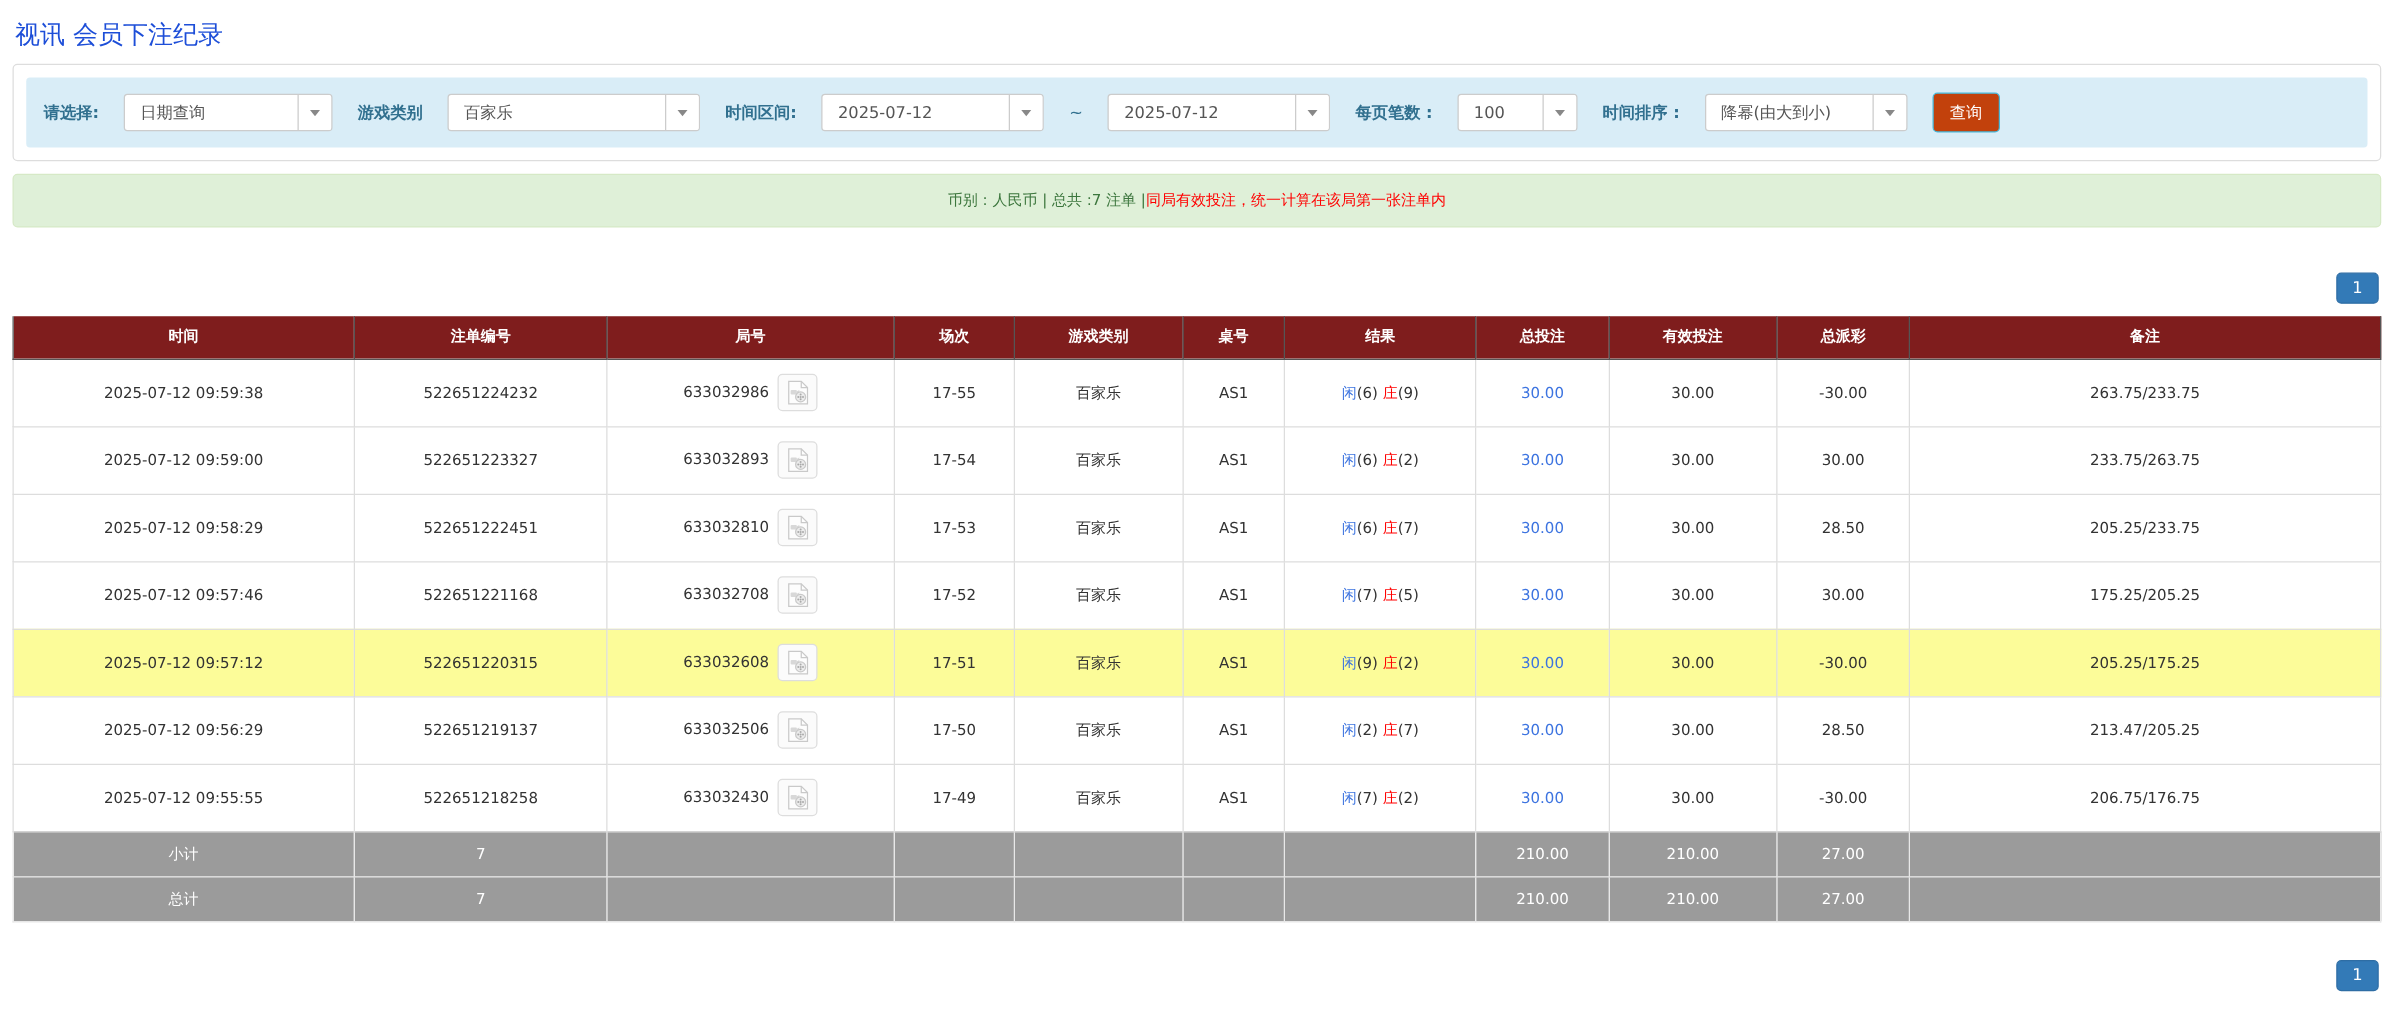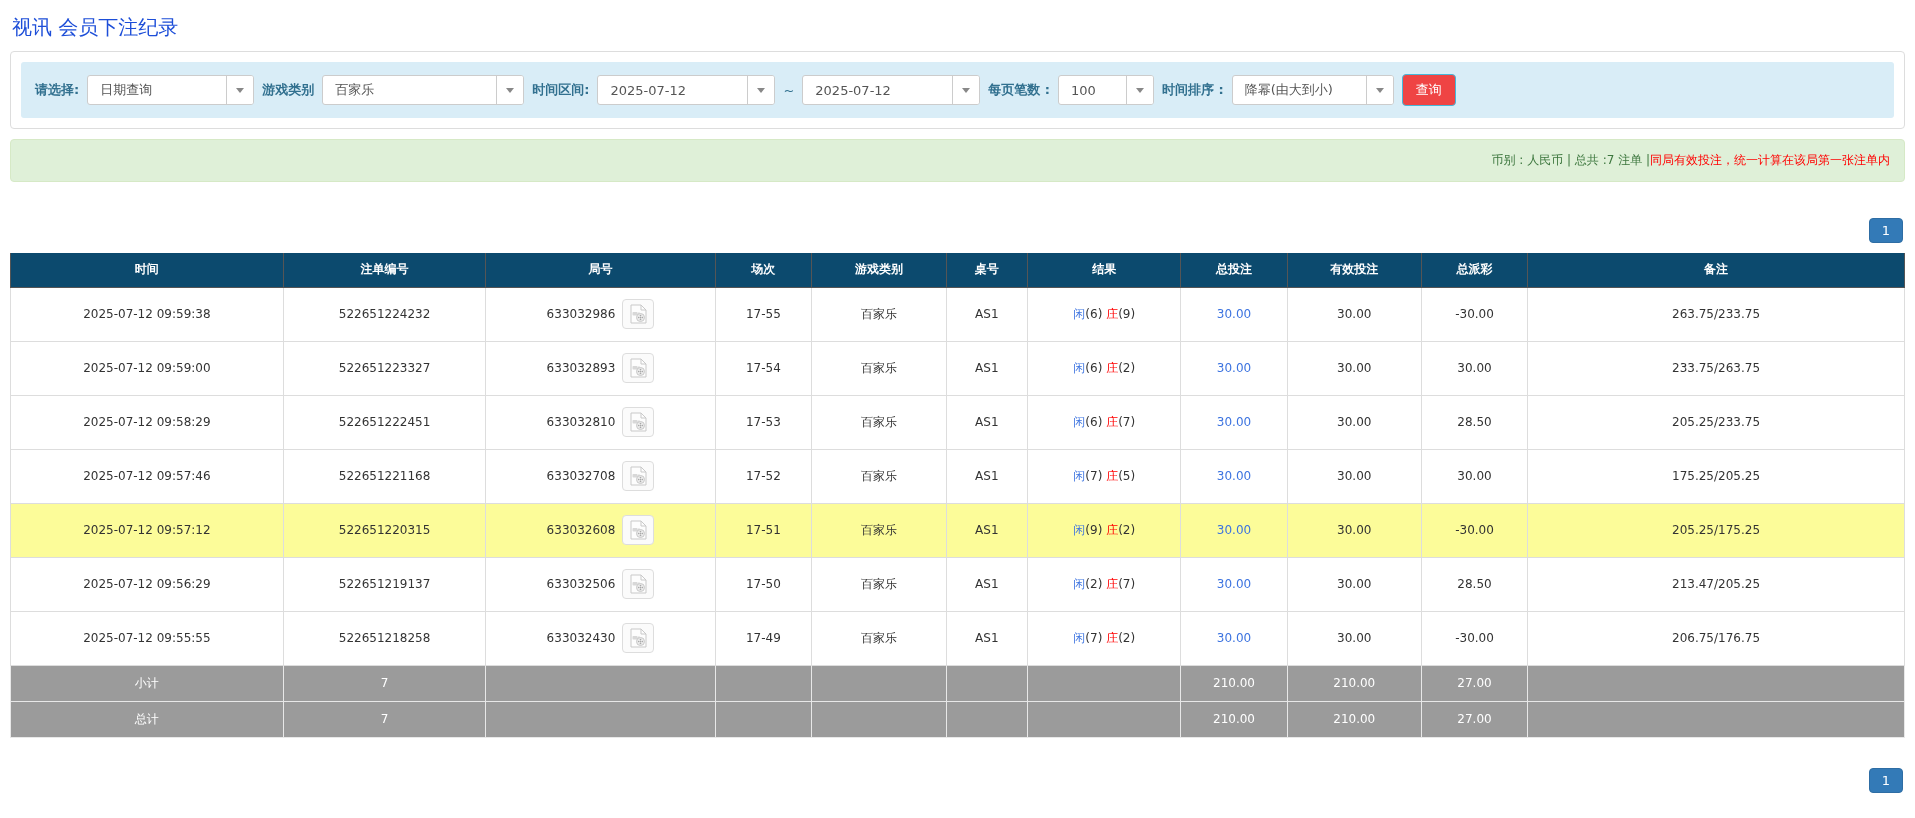--- a/index.html
+++ b/index.html
@@ -3,43 +3,43 @@
 <meta charset="utf-8">
 <style>
   * { box-sizing: border-box; margin: 0; padding: 0; }
   html,body { width: 1915px; height: 818px; background: #fff;
     font-family: "DejaVu Sans", "Liberation Sans", sans-serif; color: #333; }
 
   .page-title { font-size: 20px; font-weight: normal; color: #1d4ed8; padding: 14px 12px 10px; }
 
   
   .filter-panel { margin: 0 10px; border: 1px solid #ddd; border-radius: 4px; padding: 10px; background: #fff; }
-  .filter-bar { background: #d9edf7; border-radius: 3px; padding: 12px 14px; display: flex; align-items: center; gap: 8px; }
+  .filter-bar { background: #d9edf7; border-radius: 3px; padding: 12px 14px; display: flex; align-items: center; gap: 20px; }
   .f-label { color: #31708f; font-weight: bold; font-size: 13px; white-space: nowrap; }
   .combo { display: inline-flex; align-items: stretch; background: #fff; border: 1px solid #ccc; border-radius: 3px; height: 30px; overflow: hidden; }
   .combo .val { display: flex; align-items: center; padding: 0 12px; font-size: 13px; color: #555; }
   .combo .caret-btn { width: 27px; border-left: 1px solid #ccc; display: flex; align-items: center; justify-content: center; background: #fff; cursor: pointer; }
   .caret { width: 0; height: 0; border-left: 4px solid transparent; border-right: 4px solid transparent; border-top: 5px solid #888; }
   .tilde { color: #31708f; font-size: 13px; }
-  .btn-query { background: #ef4444; border: 1px solid #46b8da; color: #fff; font-size: 13px; padding: 6px 13px; border-radius: 4px; cursor: pointer; }
+  .btn-query { background: #c2410c; border: 1px solid #46b8da; color: #fff; font-size: 13px; padding: 6px 13px; border-radius: 4px; cursor: pointer; }
 
   
   .info-bar { margin: 10px 10px 0; background: #dff0d8; border: 1px solid #d6e9c6; border-radius: 4px;
-    padding: 12px 14px; display: flex; justify-content: flex-end; align-items: center; font-size: 12px; color: #3c763d; }
+    padding: 12px 14px; display: flex; justify-content: center; align-items: center; font-size: 12px; color: #3c763d; }
   .info-bar .warn { color: #ff0000; }
 
   
   .pager { text-align: right; margin: 36px 12px 10px; }
   .pager.bottom { margin: 30px 12px 0; }
   .page-btn { display: inline-block; background: #337ab7; border: 1px solid #2e6da4; color: #fff;
     font-size: 13px; padding: 4px 12px; border-radius: 4px; cursor: pointer; }
 
   
   table.bets { width: calc(100% - 20px); margin: 6px 10px 0; border-collapse: collapse; font-size: 12px; table-layout: fixed; }
-  table.bets th { background: #0c4a6e; color: #fff; font-weight: bold; height: 34px; border: 1px solid #555; border-top: none; }
+  table.bets th { background: #7f1d1d; color: #fff; font-weight: bold; height: 34px; border: 1px solid #555; border-top: none; }
   table.bets td { height: 54px; text-align: center; border: 1px solid #ddd; background: #fff; color: #333; }
   tr.highlight td { background: #fcfc99; }
   tr.summary td { background: #9b9b9b; color: #fff; height: 36px; border-color: #e8e8e8; }
   td .xian { color: #3d74e0; }
   td .zhuang { color: #ff0000; }
   td.neg { color: #ff0000; }
   a.bet-link { color: #3d74e0; text-decoration: none; cursor: pointer; }
   .vid-btn { display: inline-flex; align-items: center; justify-content: center; width: 32px; height: 30px;
     border: 1px solid #ddd; border-radius: 4px; background: #fbfbfb; margin-left: 7px; vertical-align: middle; cursor: pointer; }
 </style>

